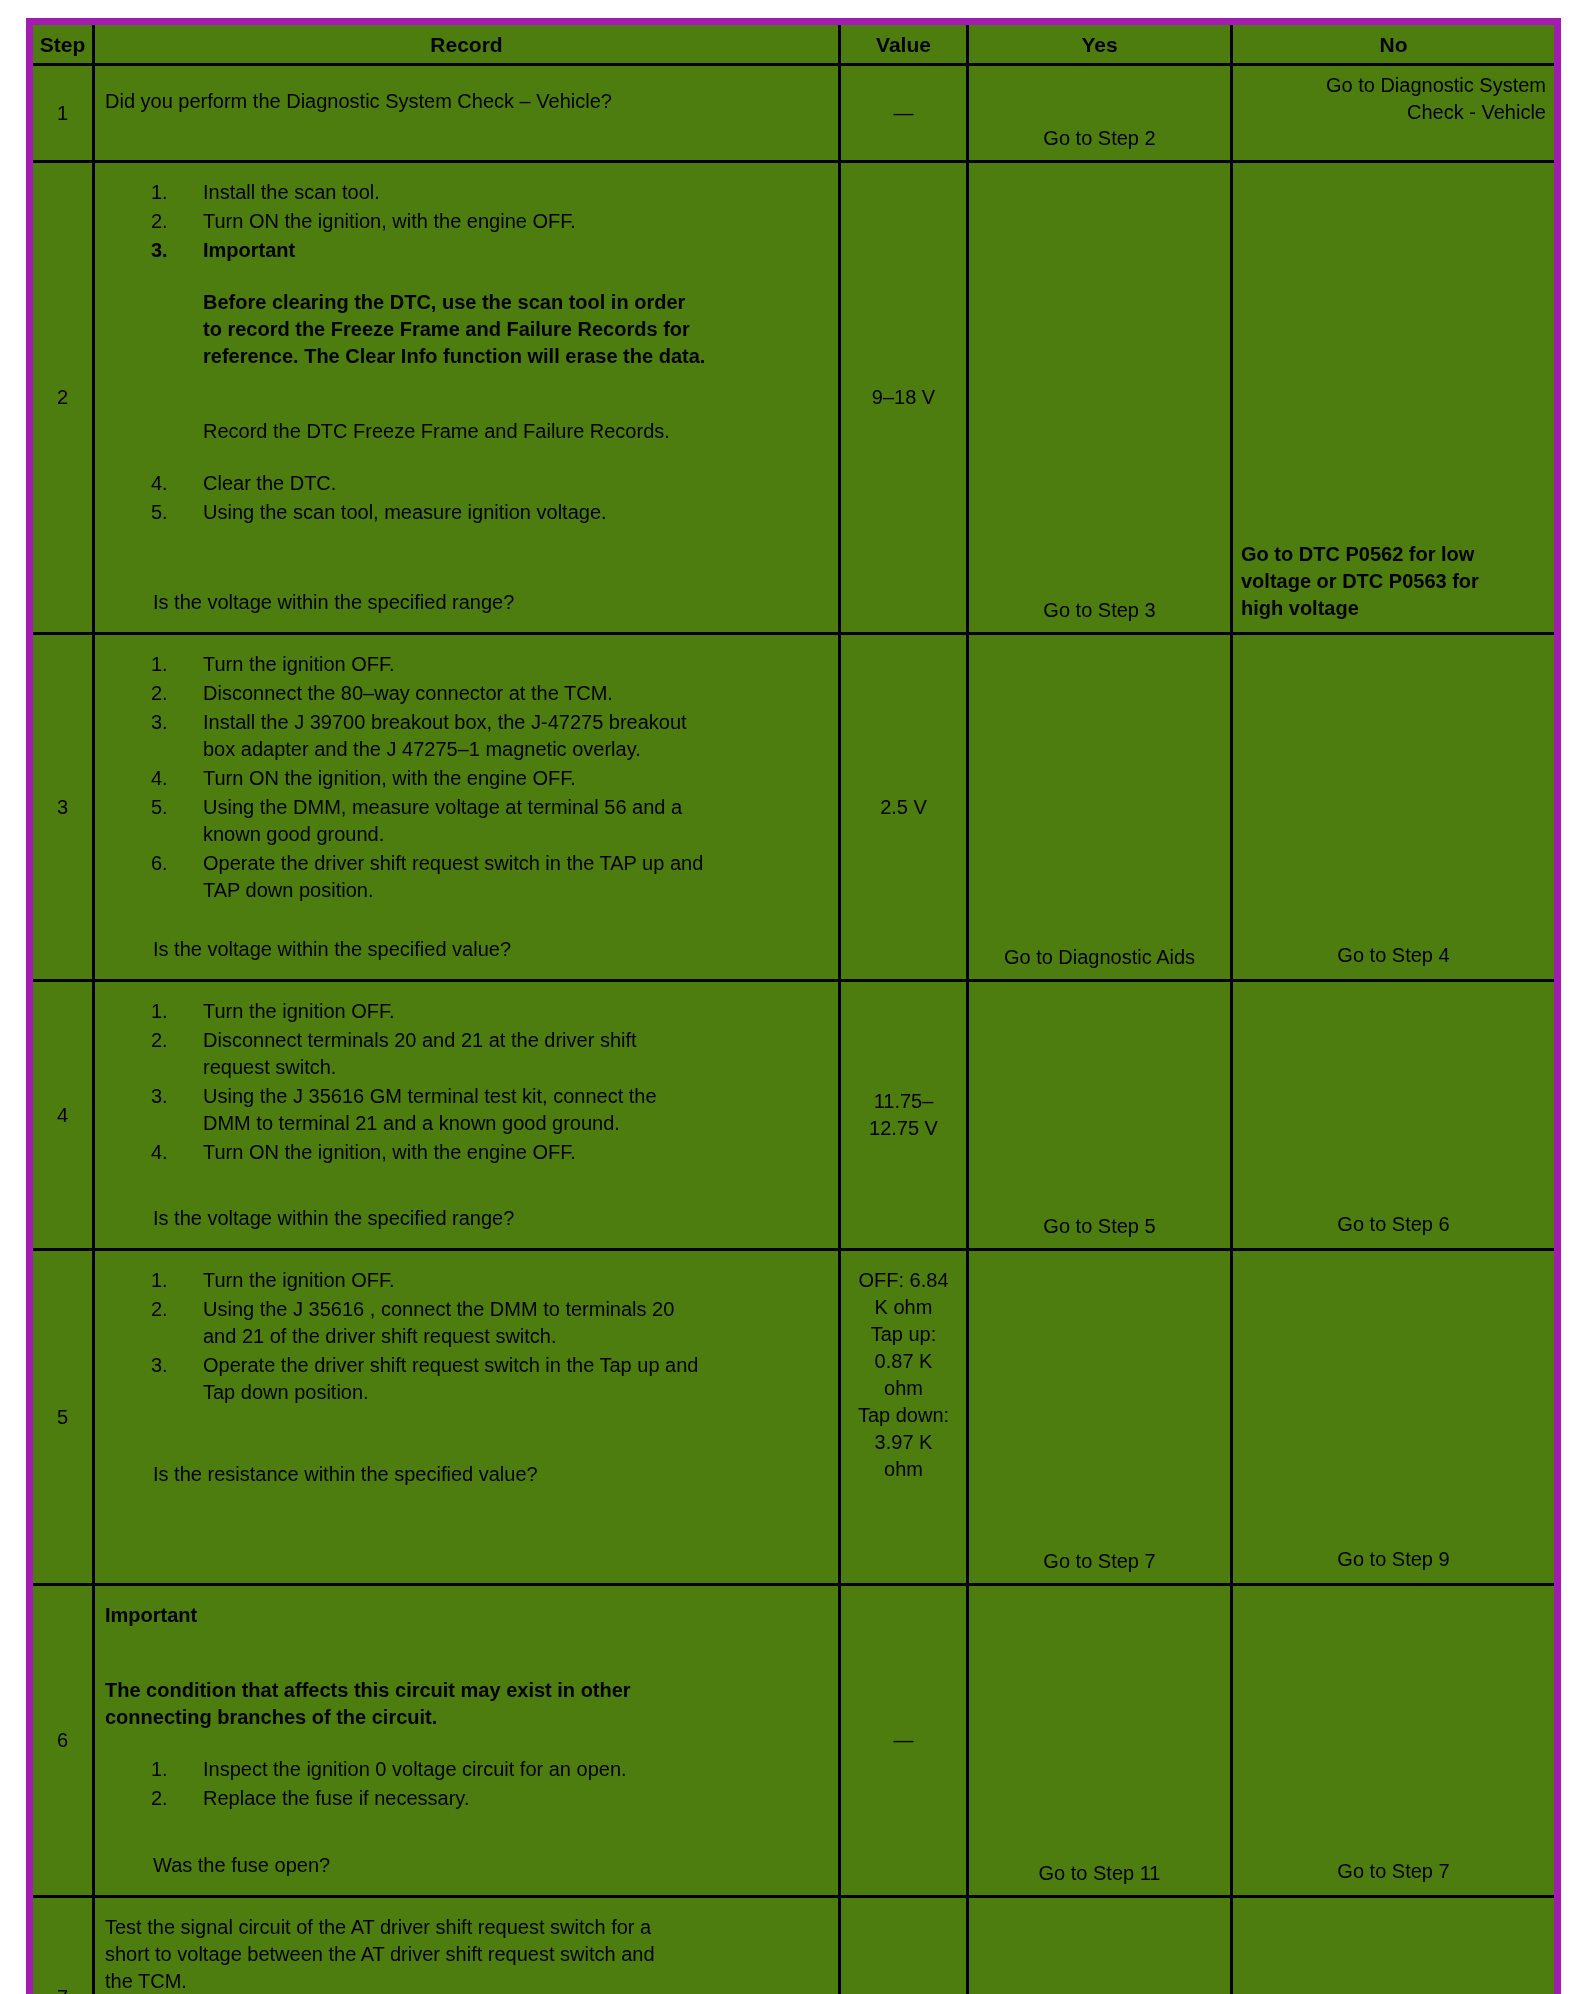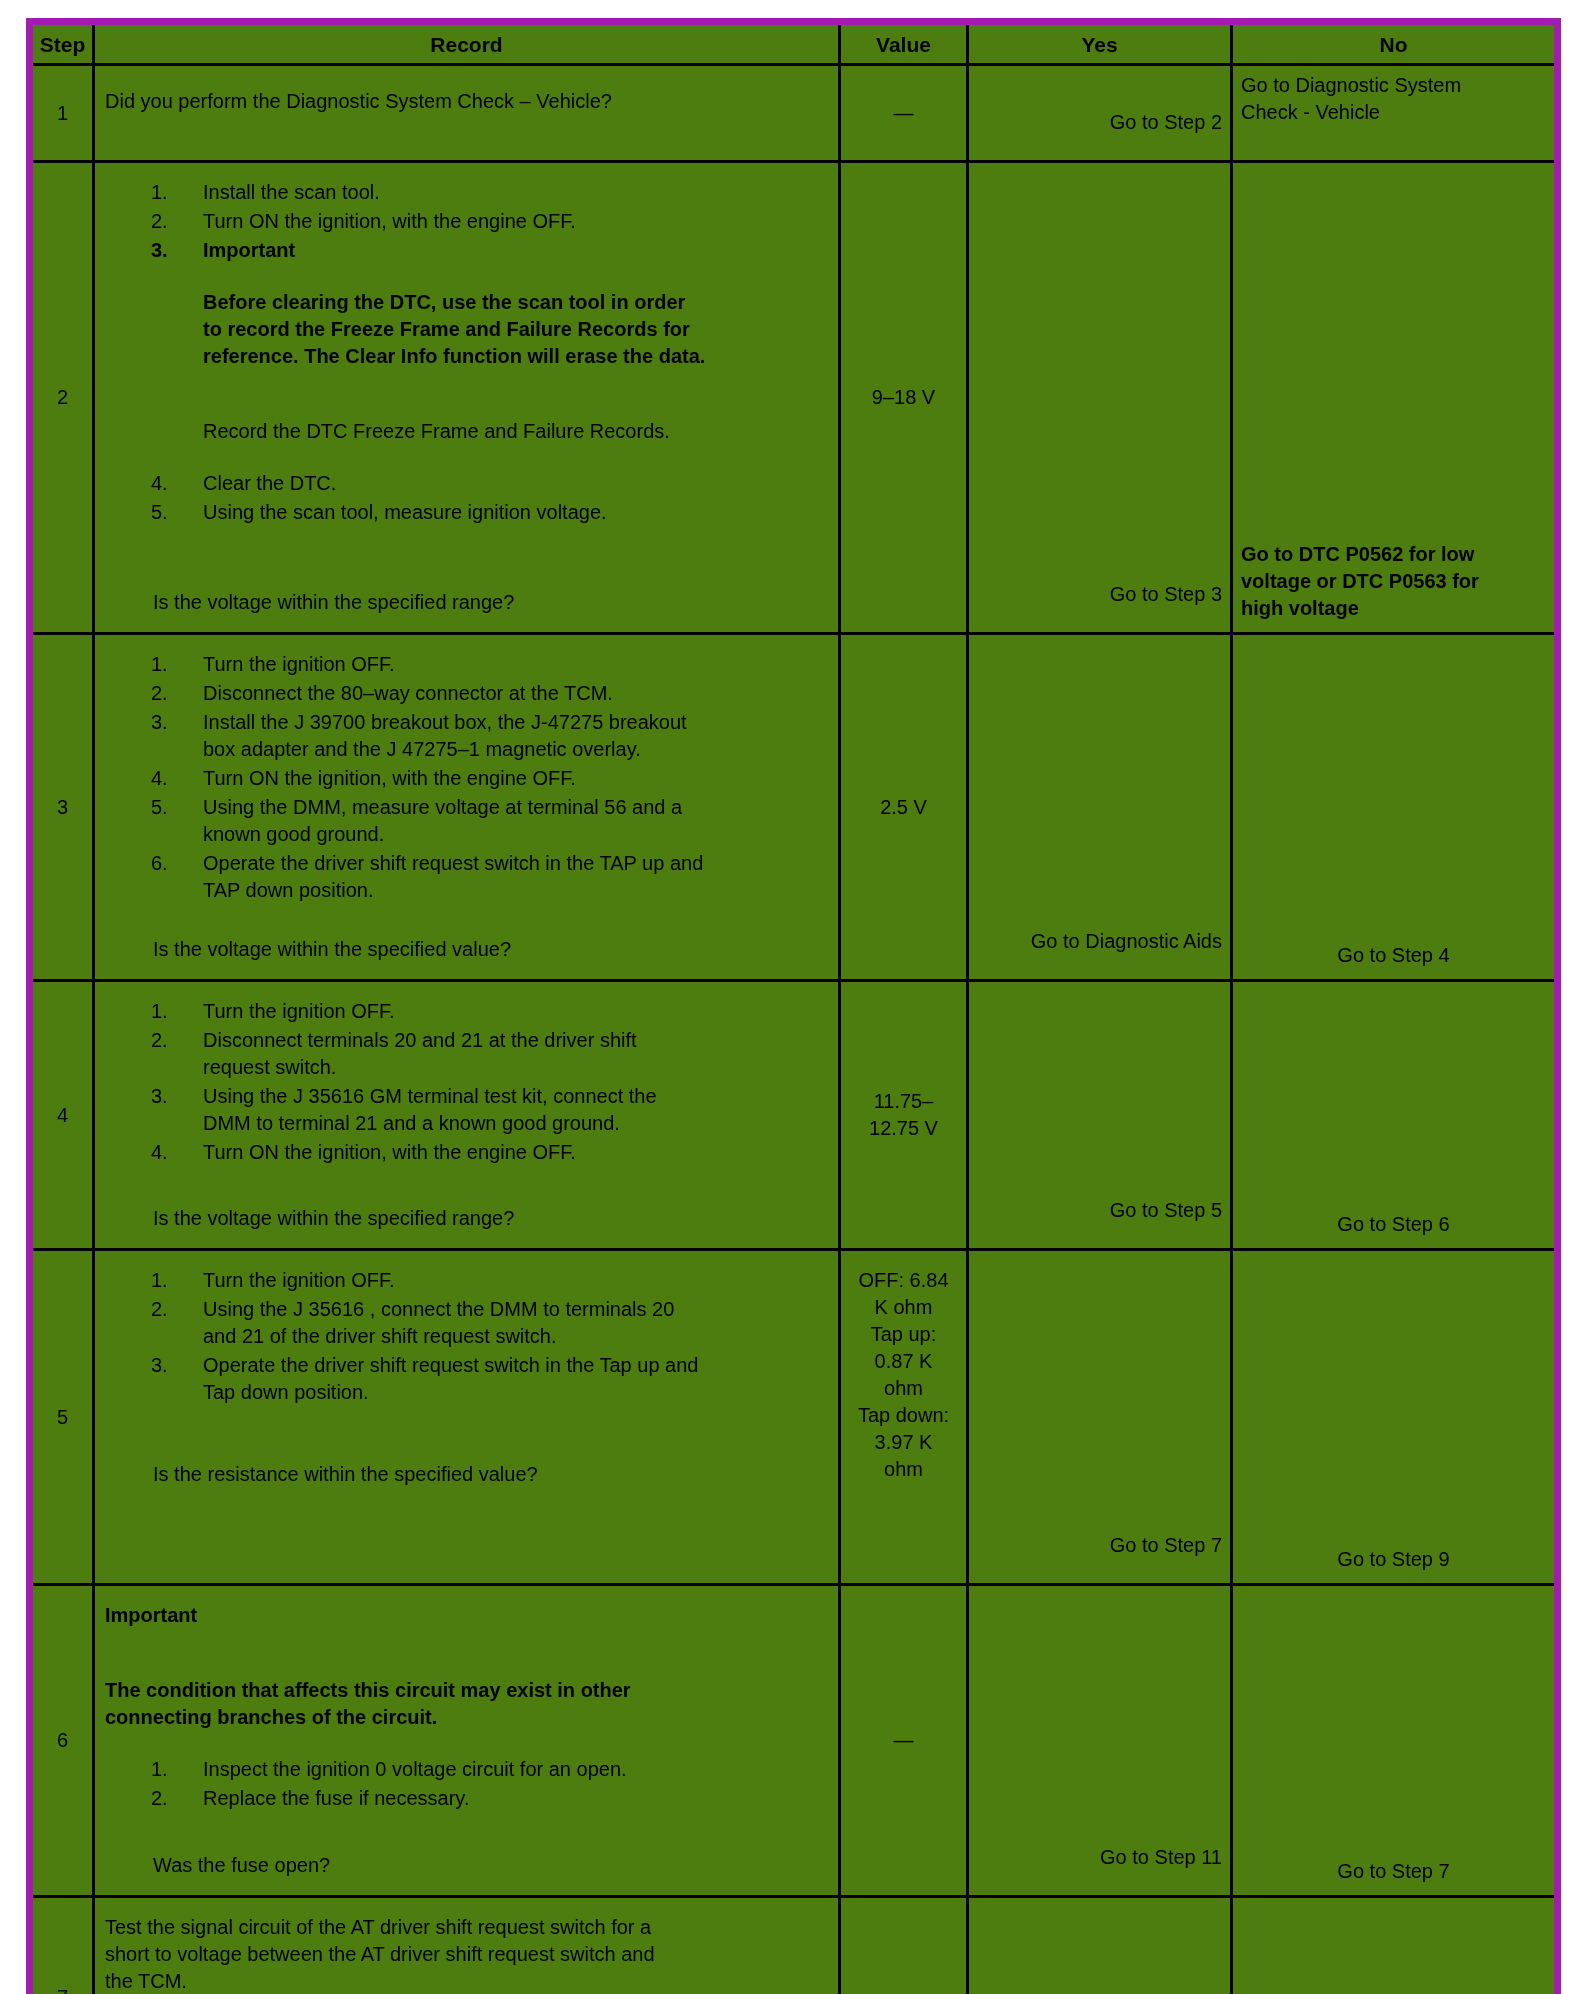--- a/index.html
+++ b/index.html
@@ -88,43 +88,43 @@
   }
   .value-flex {
     display: flex;
     flex-direction: column;
     justify-content: center;
     align-items: center;
   }
   .value-flex.multi { justify-content: flex-start; }
   .vpara { white-space: pre-line; }
   td.cell-yes {
-    text-align: right;
+    text-align: center;
     vertical-align: bottom;
-    padding: 6px 8px 24px;
+    padding: 6px 8px 8px;
     white-space: pre-line;
   }
   td.cell-no {
     text-align: center;
     vertical-align: bottom;
     padding: 6px 8px 10px;
     white-space: pre-line;
   }
 
   
   .r1 .action-flex { min-height: 62px;  justify-content: center; }
   .r2 .action-flex { min-height: 437px; }
   .r3 .action-flex { min-height: 312px; }
   .r4 .action-flex { min-height: 234px; }
   .r5 .action-flex { min-height: 300px; }
   .r6 .action-flex { min-height: 277px; }
   .r7 .action-flex { min-height: 167px; }
   .r5 .value-flex  { min-height: 300px; }
   .r5 .question    { margin-top: 44px; }
-  .r1 td.cell-no   { vertical-align: top; text-align: left; }
+  .r1 td.cell-no   { vertical-align: top; text-align: right; }
   .r2 td.cell-no   { text-align: left; font-weight: bold; }
   .action-flex > :first-child { margin-top: 0; }
 </style>
 </head>
 <body>
 
 <div class="sheet">
   <table class="diag">
     <colgroup>
       <col class="col-step">

